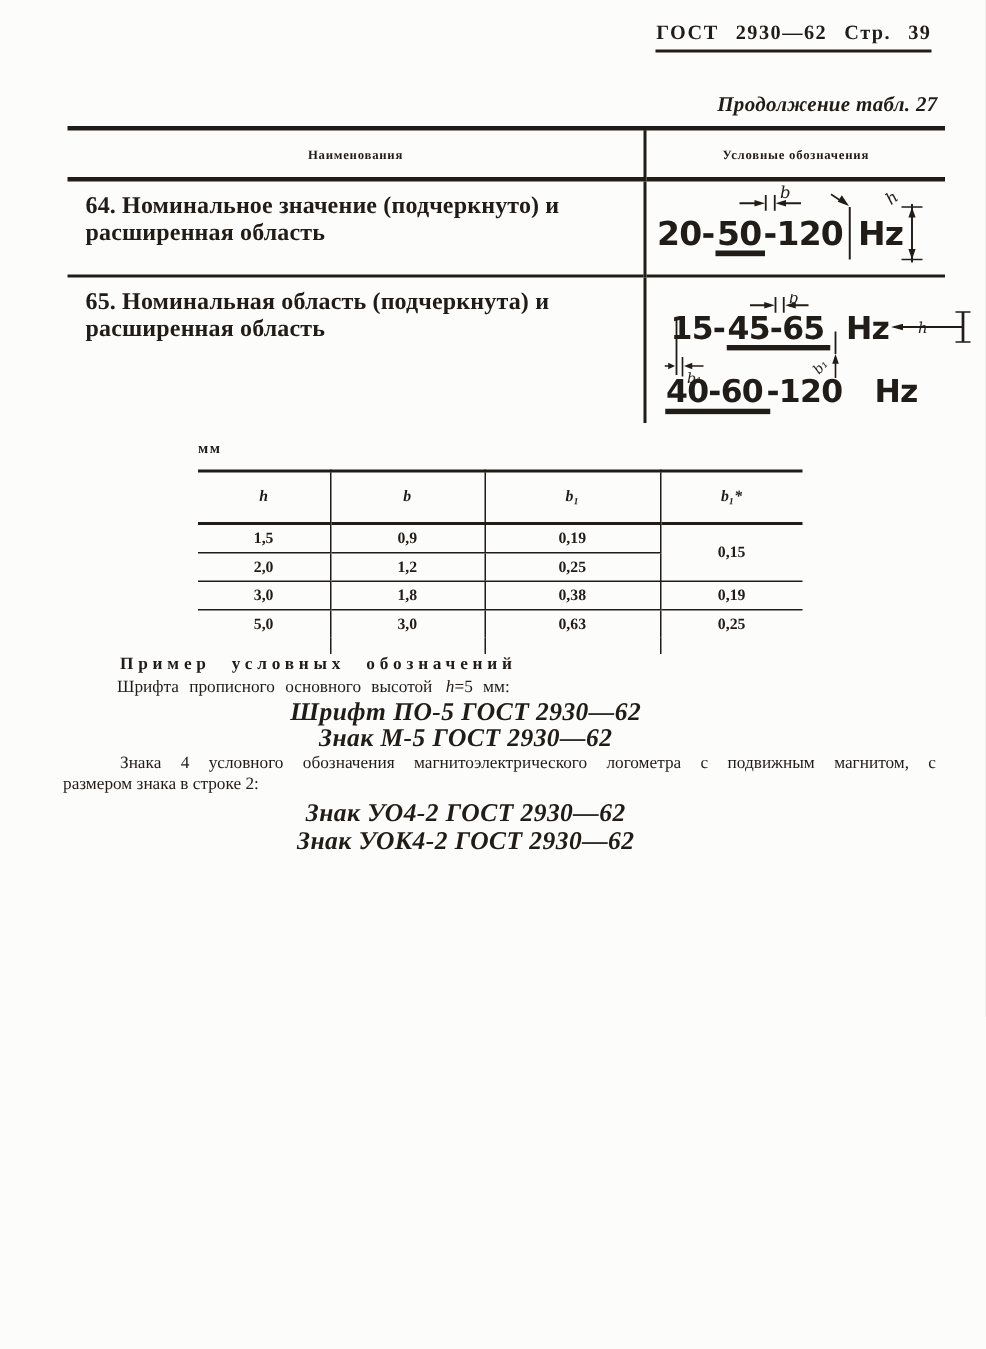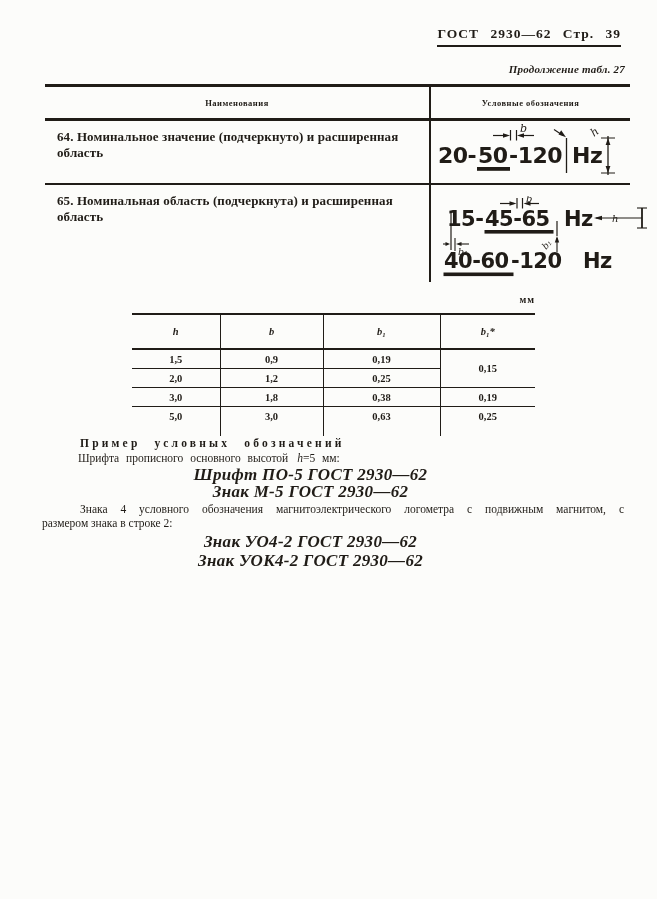--- a/index.html
+++ b/index.html
@@ -3,58 +3,58 @@
 <meta charset="utf-8">
 <style>
   html,body { margin:0; padding:0; background:#e8e8e6; }
   .page {
     position:relative; width:657px; height:899px; margin:0 auto;
     background:#fcfcfa; color:#201c17; overflow:hidden;
     font-family:"Liberation Serif", serif;
   }
   
   .gost-header {
-    position:absolute; top:26px; right:36px;
+    position:absolute; top:14px; right:36px;
     font-weight:bold; font-size:13.5px; letter-spacing:1px; word-spacing:7px;
     border-bottom:2.5px solid #201c17; padding-bottom:3px; white-space:nowrap;
   }
   .continuation {
     position:absolute; top:63px; right:32px;
-    font-style:italic; font-weight:bold; font-size:11px; letter-spacing:0.2px;
+    font-style:italic; font-weight:bold; font-size:14px; letter-spacing:0.2px;
   }
   
   .main-table {
     position:absolute; left:45px; top:84px; width:585px;
     border-collapse:collapse; table-layout:fixed;
     border-top:3px solid #201c17;
   }
   .main-table td { padding:0; vertical-align:top; }
   .main-table .mh {
     border-bottom:3px solid #201c17; height:31px;
     text-align:center; vertical-align:middle;
     font-size:8.5px; letter-spacing:0.5px; font-weight:bold;
   }
   .main-table td.symcol { border-left:2px solid #201c17; }
   .main-table tr.r65 td { border-top:2.5px solid #201c17; }
   .main-table tr.r64 td { height:62px; }
   .main-table tr.r65 td { height:96px; }
   .cell-label {
-    padding:8px 8px 0 12px; font-size:13px; font-weight:600; letter-spacing:0.1px;
+    padding:8px 8px 0 12px; font-size:16px; font-weight:600; letter-spacing:0.1px;
   }
   .sym64 { display:block; margin:2px 0 0 6px; }
   .sym65 { display:block; margin:11px 0 0 12px; }
   svg .num { font-family:"DejaVu Sans", sans-serif; font-weight:bold; letter-spacing:-0.5px; }
   svg .dimlabel { font-family:"DejaVu Serif", serif; font-style:italic; font-weight:normal; }
   svg line, svg path { stroke:#201c17; }
   svg rect, svg polygon { fill:#201c17; }
   svg text { fill:#201c17; }
   
   .mm-label {
     position:absolute; left:132px; top:294px; width:403px;
-    text-align:right; font-size:10px; font-weight:bold; letter-spacing:1px;
+    text-align:left; font-size:10px; font-weight:bold; letter-spacing:1px;
   }
   .dim-table {
     position:absolute; left:132px; top:313px; width:403px;
     border-collapse:collapse; table-layout:fixed;
     border-top:2.5px solid #201c17;
     font-size:10.5px; font-weight:bold;
   }
   .dim-table td { padding:0; text-align:center; vertical-align:middle; }
   .dim-table td + td { border-left:1.5px solid #201c17; }
   .dim-table thead td {

